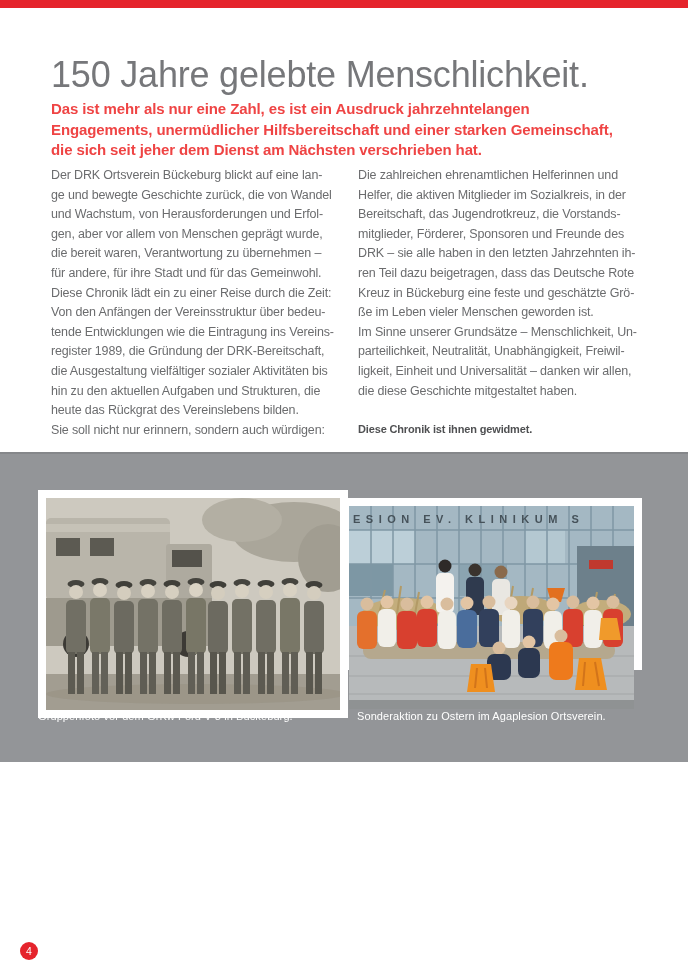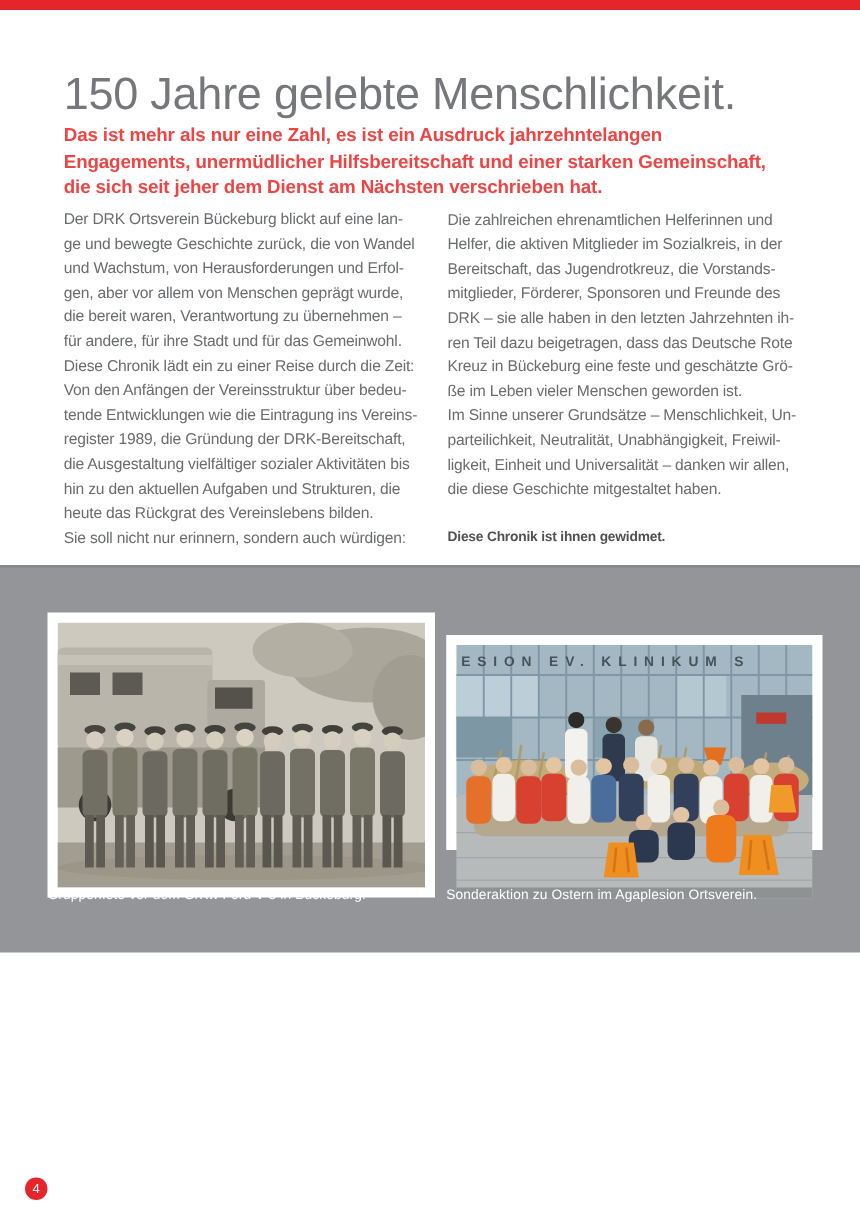--- a/index.html
+++ b/index.html
@@ -15,39 +15,39 @@
   .page-title {
     position:absolute; left:51px; top:54px; width:600px;
     font-size:36px; font-weight:400; color:#76777a; letter-spacing:-0.2px;
   }
   .page-subtitle {
     position:absolute; left:51px; top:99px; width:600px;
     font-size:15px; font-weight:700; color:#ef4444;
     line-height:20.5px; letter-spacing:-0.1px; white-space:pre-line;
   }
   .columns {
-    position:absolute; left:51px; top:166px; display:flex; gap:13px;align-items:flex-end;
+    position:absolute; left:51px; top:166px; display:flex; gap:13px;
   }
   .col { font-size:12.5px; color:#6b6c6e; line-height:19.6px; letter-spacing:-0.15px; }
   .col-left  { width:294px; }
   .col-right { width:288px; }
   .col-text { white-space:pre-line; }
   .dedication {
     margin-top:19px; font-weight:700; color:#4f5052; font-size:11px;
   }
   .photo-band {
     position:absolute; left:0; top:452px; width:688px; height:310px;
     background:#939598; border-top:2px solid #85878a;
   }
   .photo-frame {
     position:absolute; background:#ffffff; padding:8px;
   }
   .photo-frame svg { display:block; }
   .frame-left  { left:38px;  top:36px; width:310px; height:228px; }
-  .frame-right { left:357px; top:44px; width:301px; height:172px;margin-top:10px; }
+  .frame-right { left:341px; top:44px; width:301px; height:172px; }
   .photo-caption {
     position:absolute; top:256px; font-size:11px; color:#ffffff; letter-spacing:0.1px;
   }
   .caption-left  { left:38px; }
   .caption-right { left:357px; }
   .page-number-badge {
     position:absolute; left:20px; top:942px; width:18px; height:18px;
     border-radius:50%; background:#e5242c; color:#ffffff;
     font-size:10.5px; display:flex; align-items:center; justify-content:center;
   }

